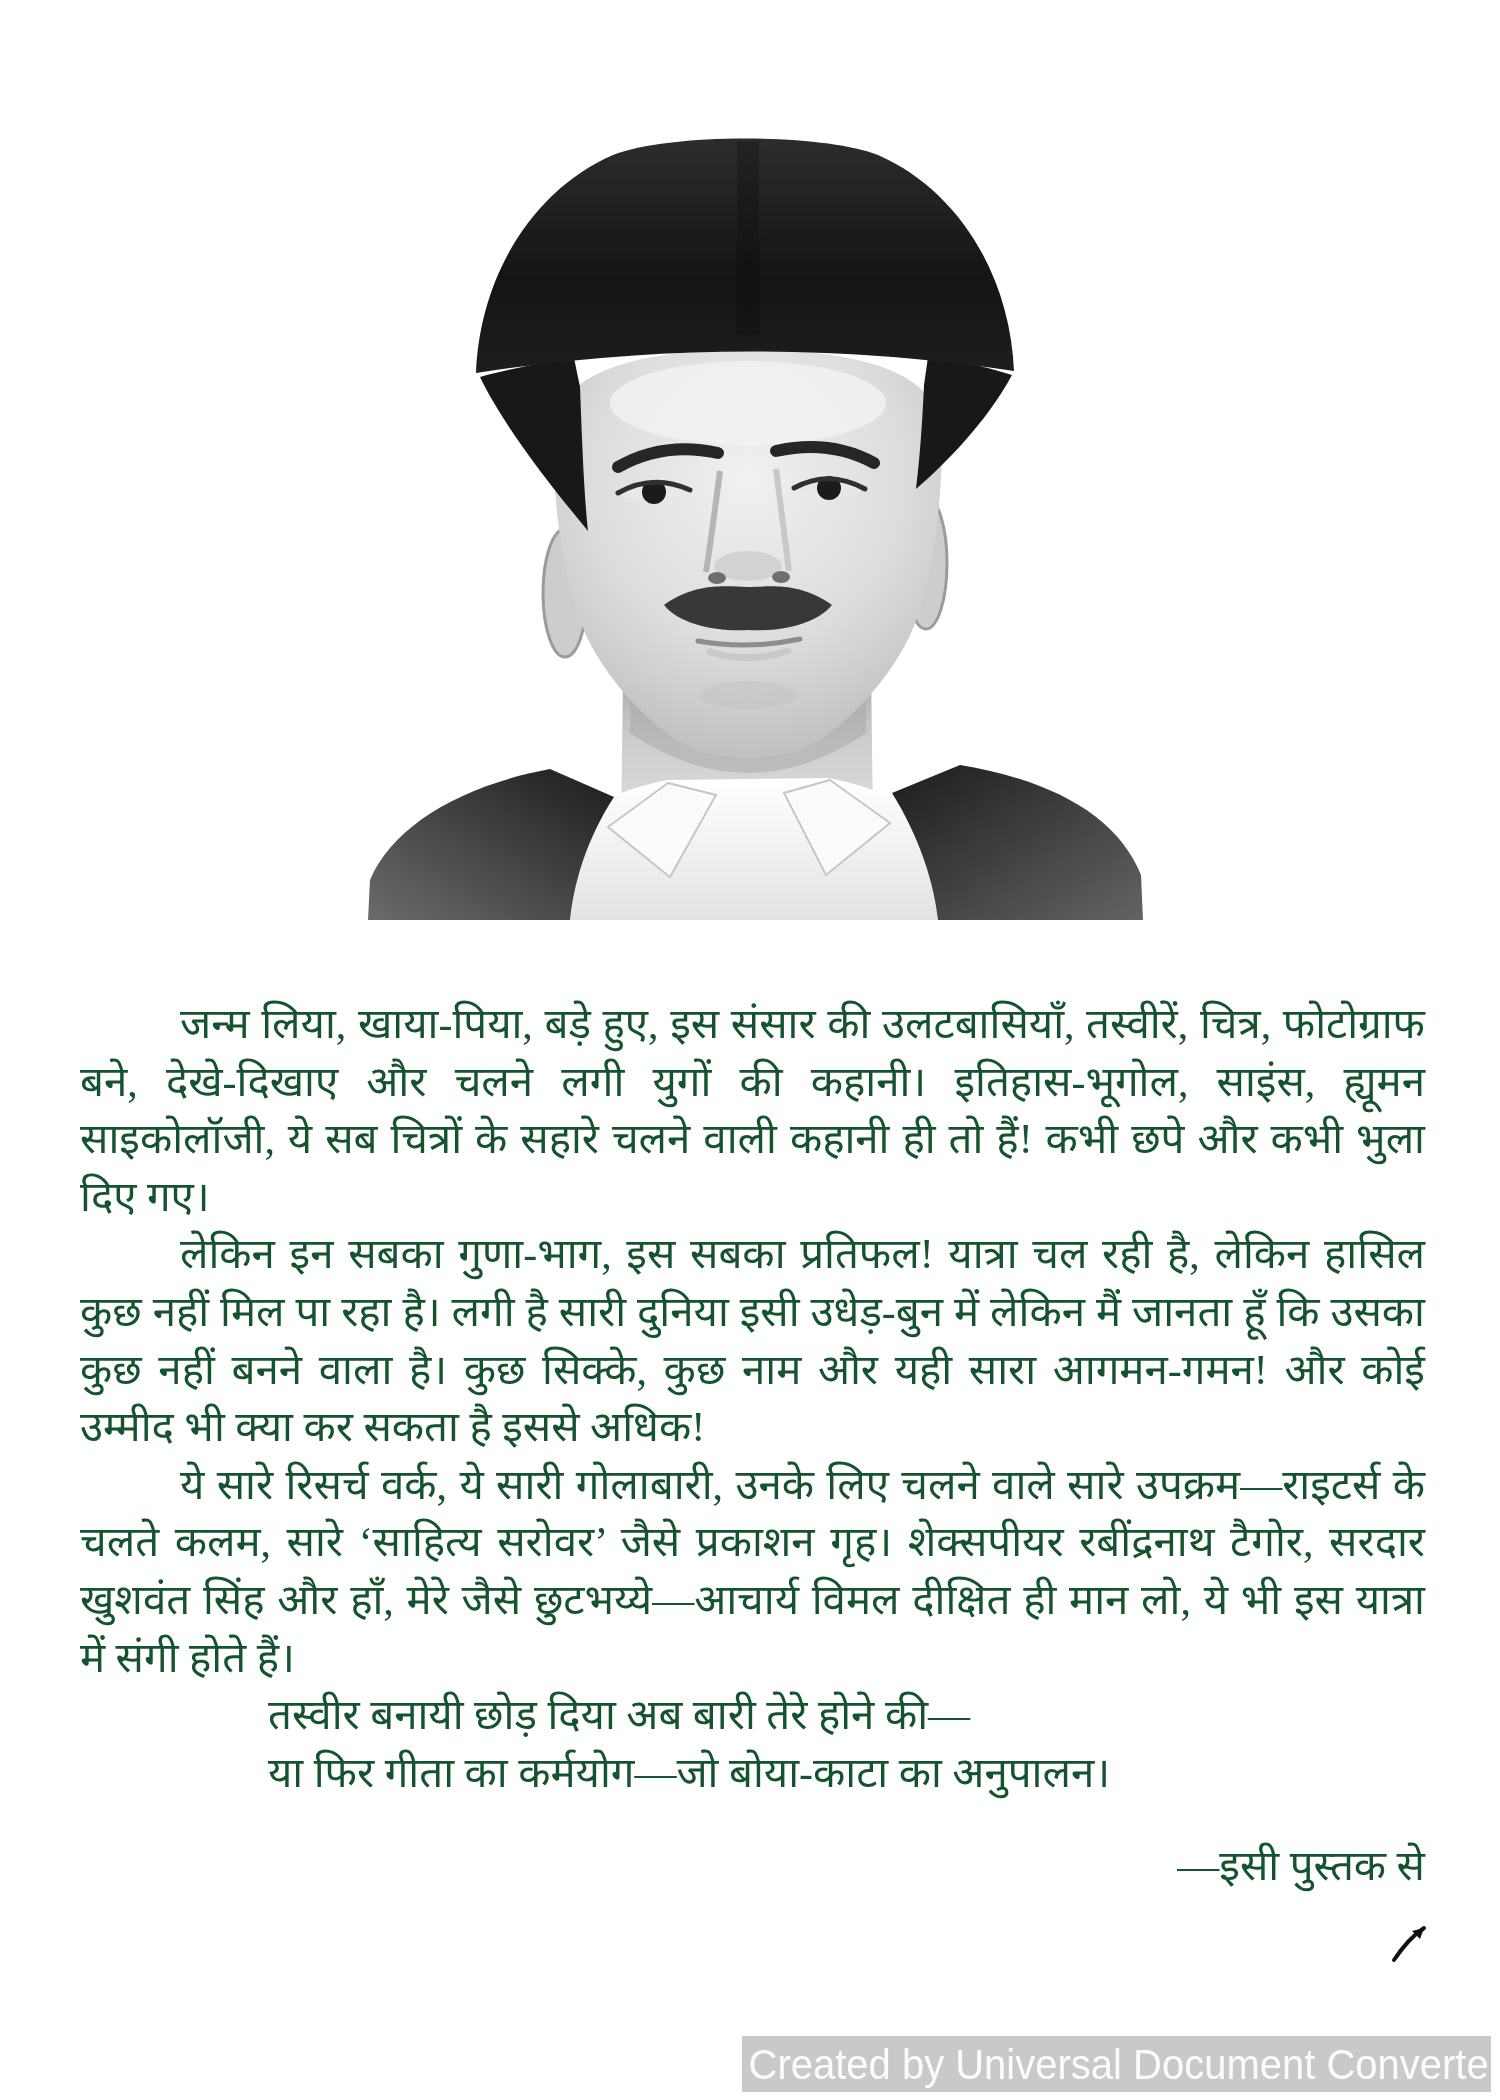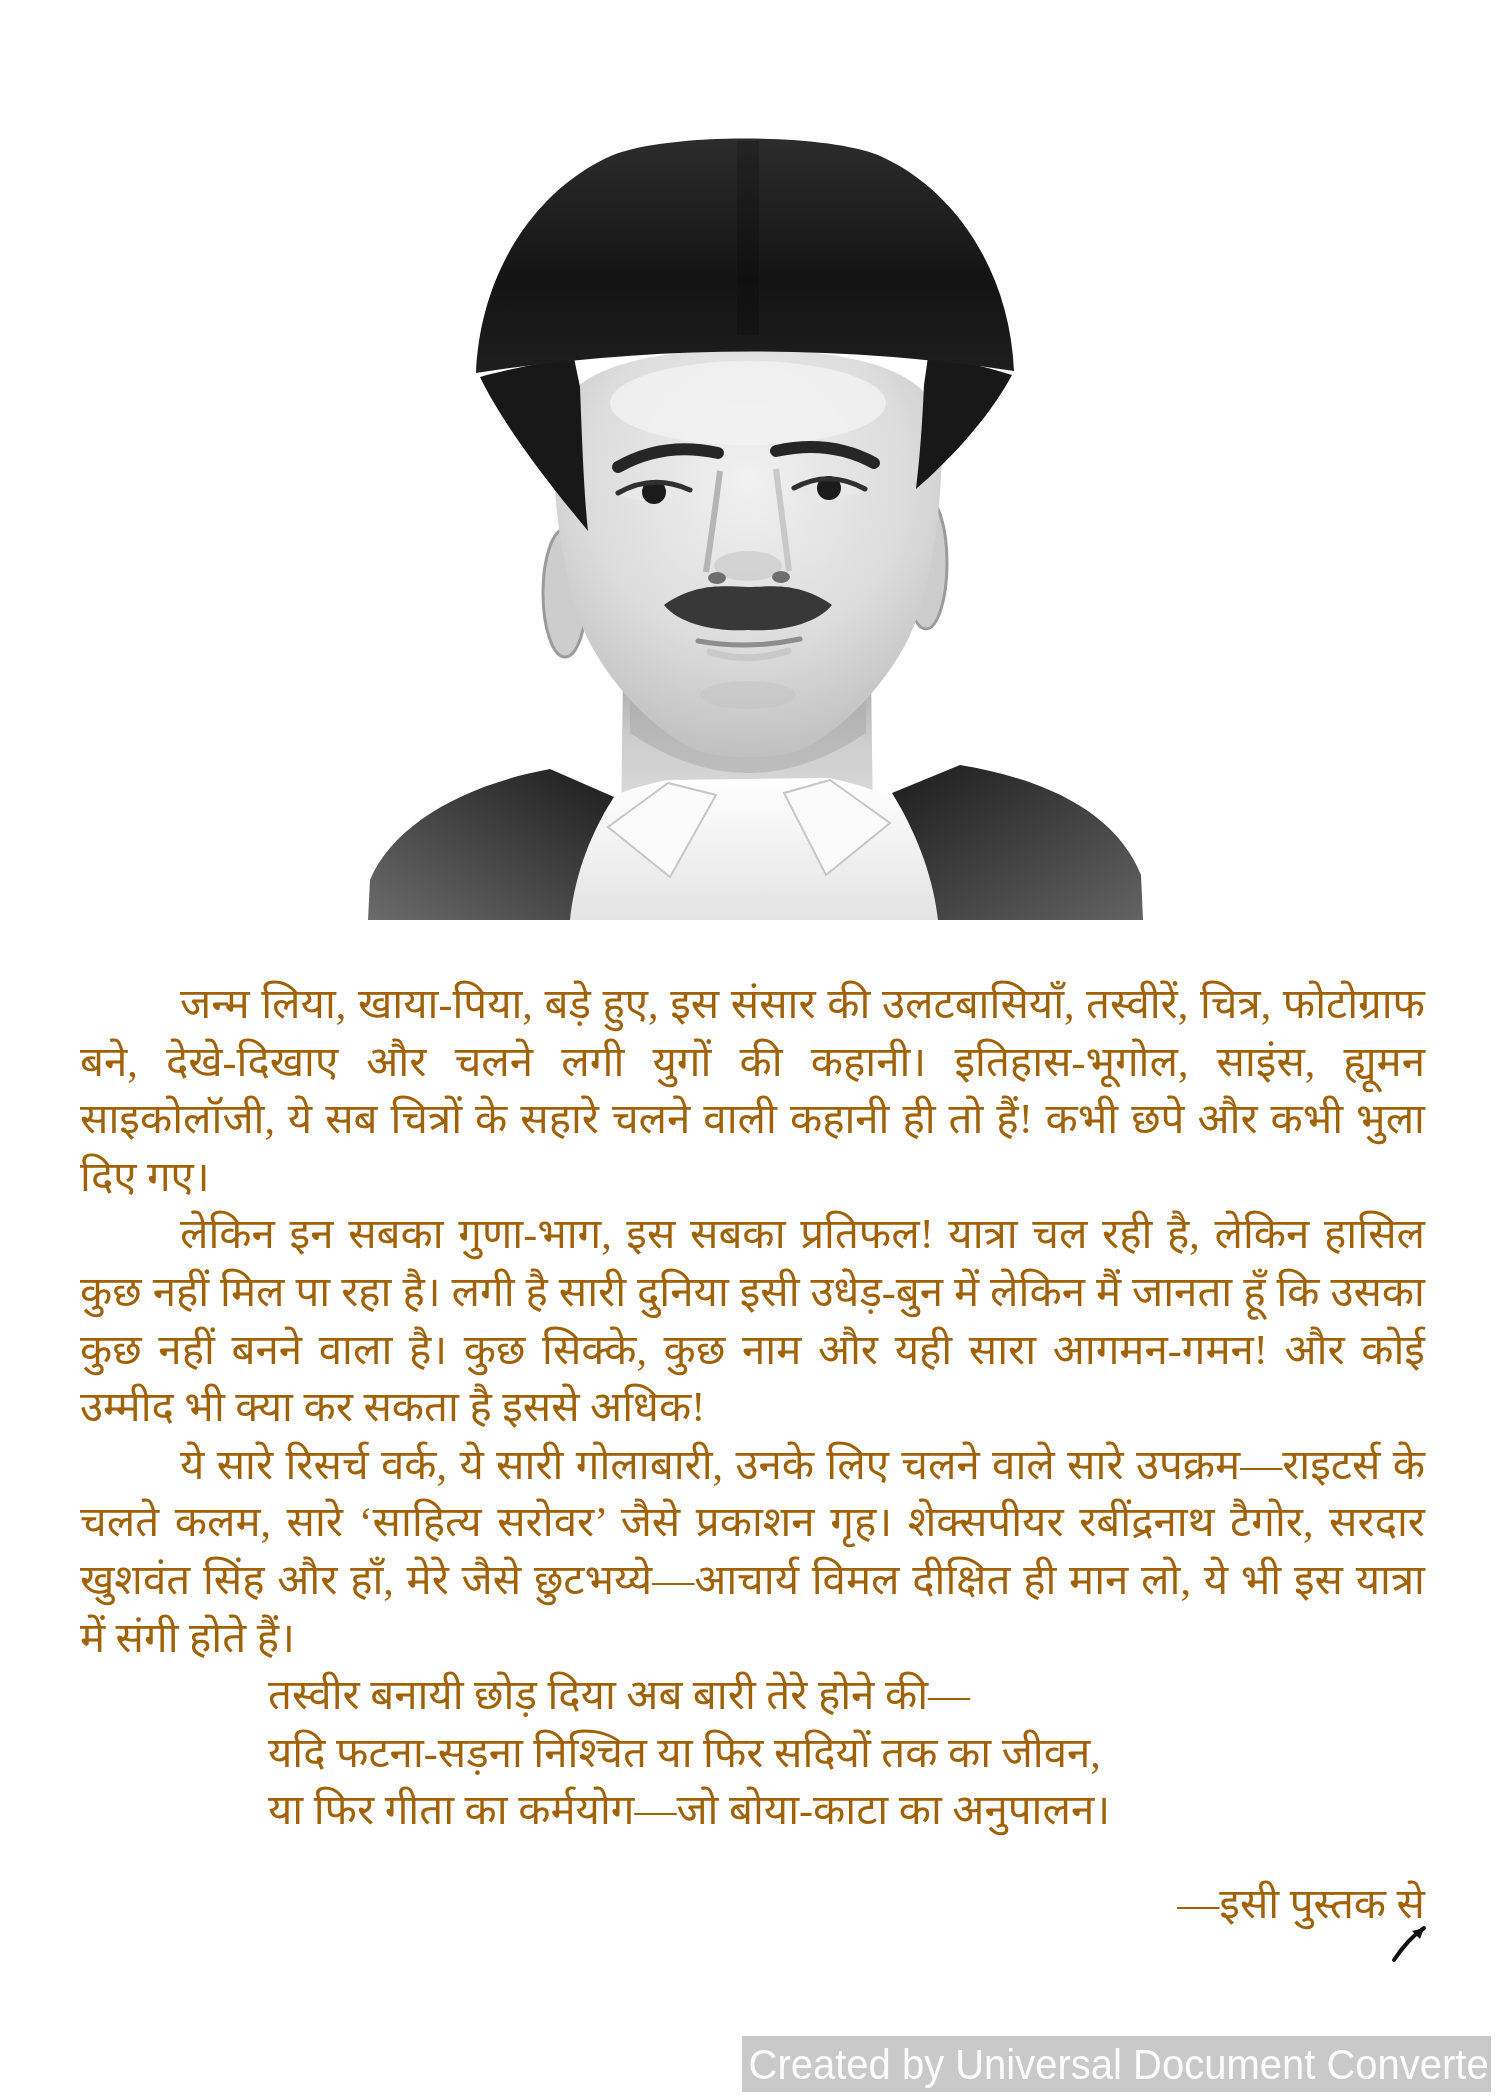--- a/index.html
+++ b/index.html
@@ -136,27 +136,26 @@
       </g>
 
       <g>
         <path d="M108,238 C112,140 165,55 245,20 C300,-2 455,-2 510,20
                  C590,55 642,140 646,236 Q380,196 108,238 Z" fill="url(#capGrad)"></path>
         <path d="M380,6 L380,200" stroke="#000000" stroke-width="22" opacity="0.18"></path>
       </g>
     </svg>
   </div>
 
-  <div class="text-block" style="color: #a16207;">
+  <div class="text-block" style="color: #14532d; margin-top: 20px;">
     <p class="para">जन्म लिया, खाया-पिया, बड़े हुए, इस संसार की उलटबासियाँ, तस्वीरें, चित्र, फोटोग्राफ बने, देखे-दिखाए और चलने लगी युगों की कहानी। इतिहास-भूगोल, साइंस, ह्यूमन साइकोलॉजी, ये सब चित्रों के सहारे चलने वाली कहानी ही तो हैं! कभी छपे और कभी भुला दिए गए।</p>
     <p class="para">लेकिन इन सबका गुणा-भाग, इस सबका प्रतिफल! यात्रा चल रही है, लेकिन हासिल कुछ नहीं मिल पा रहा है। लगी है सारी दुनिया इसी उधेड़-बुन में लेकिन मैं जानता हूँ कि उसका कुछ नहीं बनने वाला है। कुछ सिक्के, कुछ नाम और यही सारा आगमन-गमन! और कोई उम्मीद भी क्या कर सकता है इससे अधिक!</p>
     <p class="para">ये सारे रिसर्च वर्क, ये सारी गोलाबारी, उनके लिए चलने वाले सारे उपक्रम—राइटर्स के चलते कलम, सारे ‘साहित्य सरोवर’ जैसे प्रकाशन गृह। शेक्सपीयर रबींद्रनाथ टैगोर, सरदार खुशवंत सिंह और हाँ, मेरे जैसे छुटभय्ये—आचार्य विमल दीक्षित ही मान लो, ये भी इस यात्रा में संगी होते हैं।</p>
     <div class="verse">
       <span>तस्वीर बनायी छोड़ दिया अब बारी तेरे होने की—</span>
-      <span>यदि फटना-सड़ना निश्चित या फिर सदियों तक का जीवन,</span>
       <span>या फिर गीता का कर्मयोग—जो बोया-काटा का अनुपालन।</span>
     </div>
     <p class="attribution">—इसी पुस्तक से</p>
   </div>
 
   <svg class="stray-mark" viewBox="0 0 40 40" aria-hidden="true">
     <path d="M4,36 C12,24 22,12 34,4" fill="none" stroke="#111111" stroke-width="4" stroke-linecap="round"></path>
     <path d="M34,4 L22,7 L30,15 Z" fill="#111111"></path>
   </svg>
 

